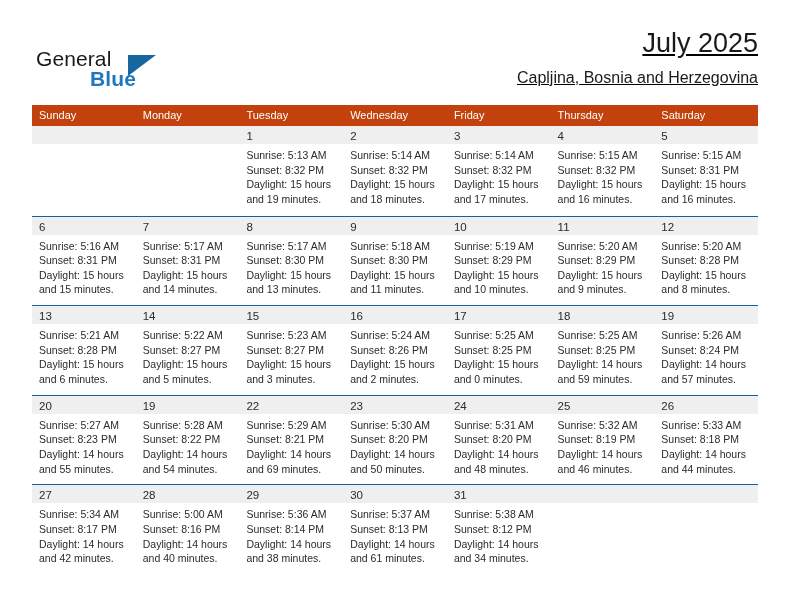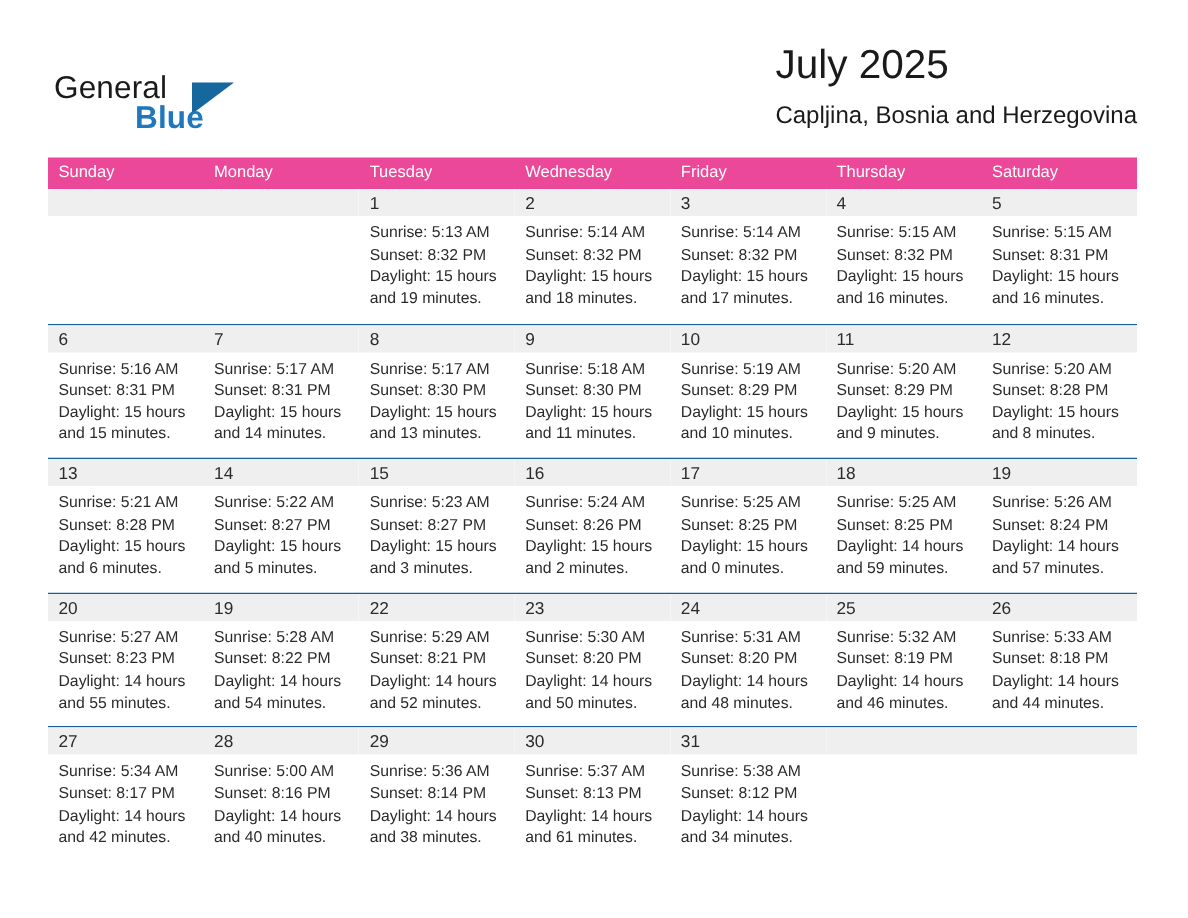--- a/index.html
+++ b/index.html
@@ -59,20 +59,22 @@
     width: 0;
     height: 0;
     border-left: 28px solid #15679e;
     border-bottom: 21px solid transparent;
   }
 
   .title-block {
     position: absolute;
     right: 0;
     top: 0;
+    text-align: right;
+    text-decoration: underline;
   }
   .month-title {
     font-size: 27px;
     color: #1a1a1a;
     line-height: 34px;
     white-space: nowrap;
   }
   .location-title {
     font-size: 16px;
     color: #1a1a1a;
@@ -84,21 +86,21 @@
   
   .calendar {
     position: absolute;
     left: 32px;
     top: 105px;
     width: 726px;
   }
   .weekday-row {
     display: flex;
     width: 100%;
-    background: #ec4899;
+    background: #c2410c;
     height: 21px;
   }
   .weekday {
     flex: 1 1 0;
     color: #ffffff;
     font-size: 11px;
     line-height: 21px;
     padding-left: 7px;
     white-space: nowrap;
     overflow: hidden;
@@ -366,21 +368,21 @@
               <span>Daylight: 14 hours</span>
               <span>and 54 minutes.</span>
             </div>
           </div>
           <div class="day-cell">
             <div class="day-strip"><span class="day-num">22</span></div>
             <div class="day-info">
               <span>Sunrise: 5:29 AM</span>
               <span>Sunset: 8:21 PM</span>
               <span>Daylight: 14 hours</span>
-              <span>and 52 minutes.</span>
+              <span>and 69 minutes.</span>
             </div>
           </div>
           <div class="day-cell">
             <div class="day-strip"><span class="day-num">23</span></div>
             <div class="day-info">
               <span>Sunrise: 5:30 AM</span>
               <span>Sunset: 8:20 PM</span>
               <span>Daylight: 14 hours</span>
               <span>and 50 minutes.</span>
             </div>

